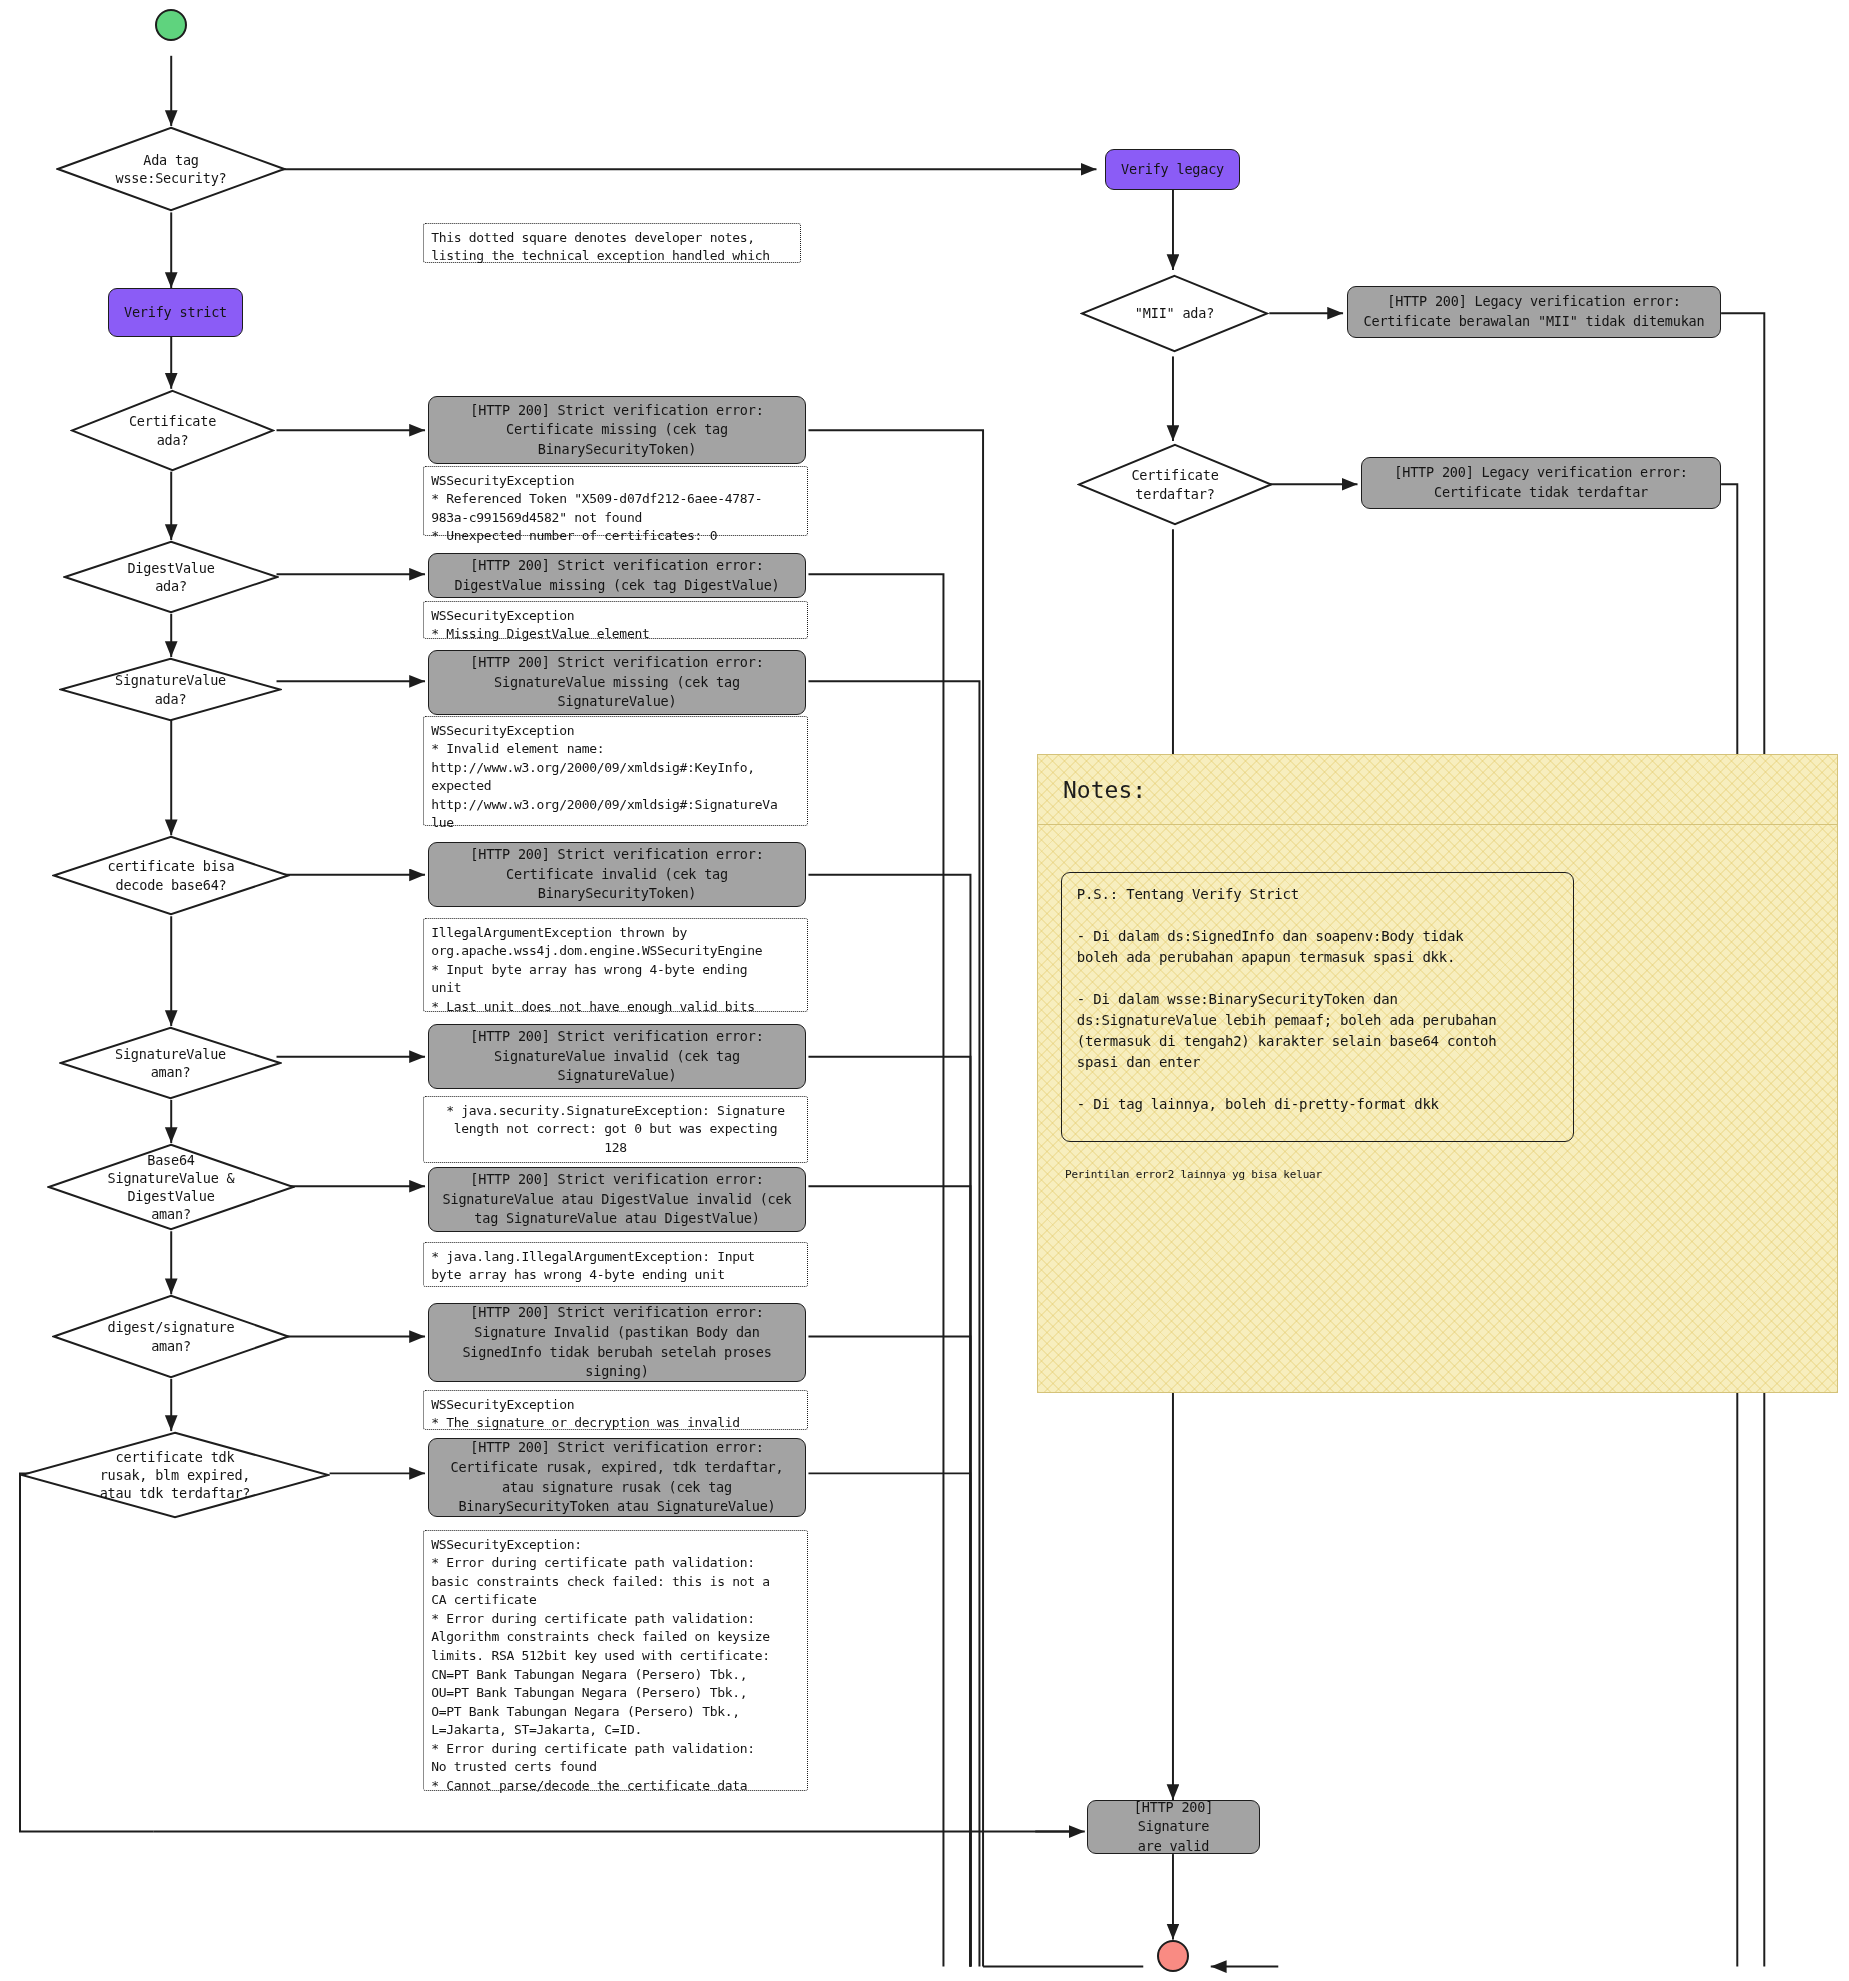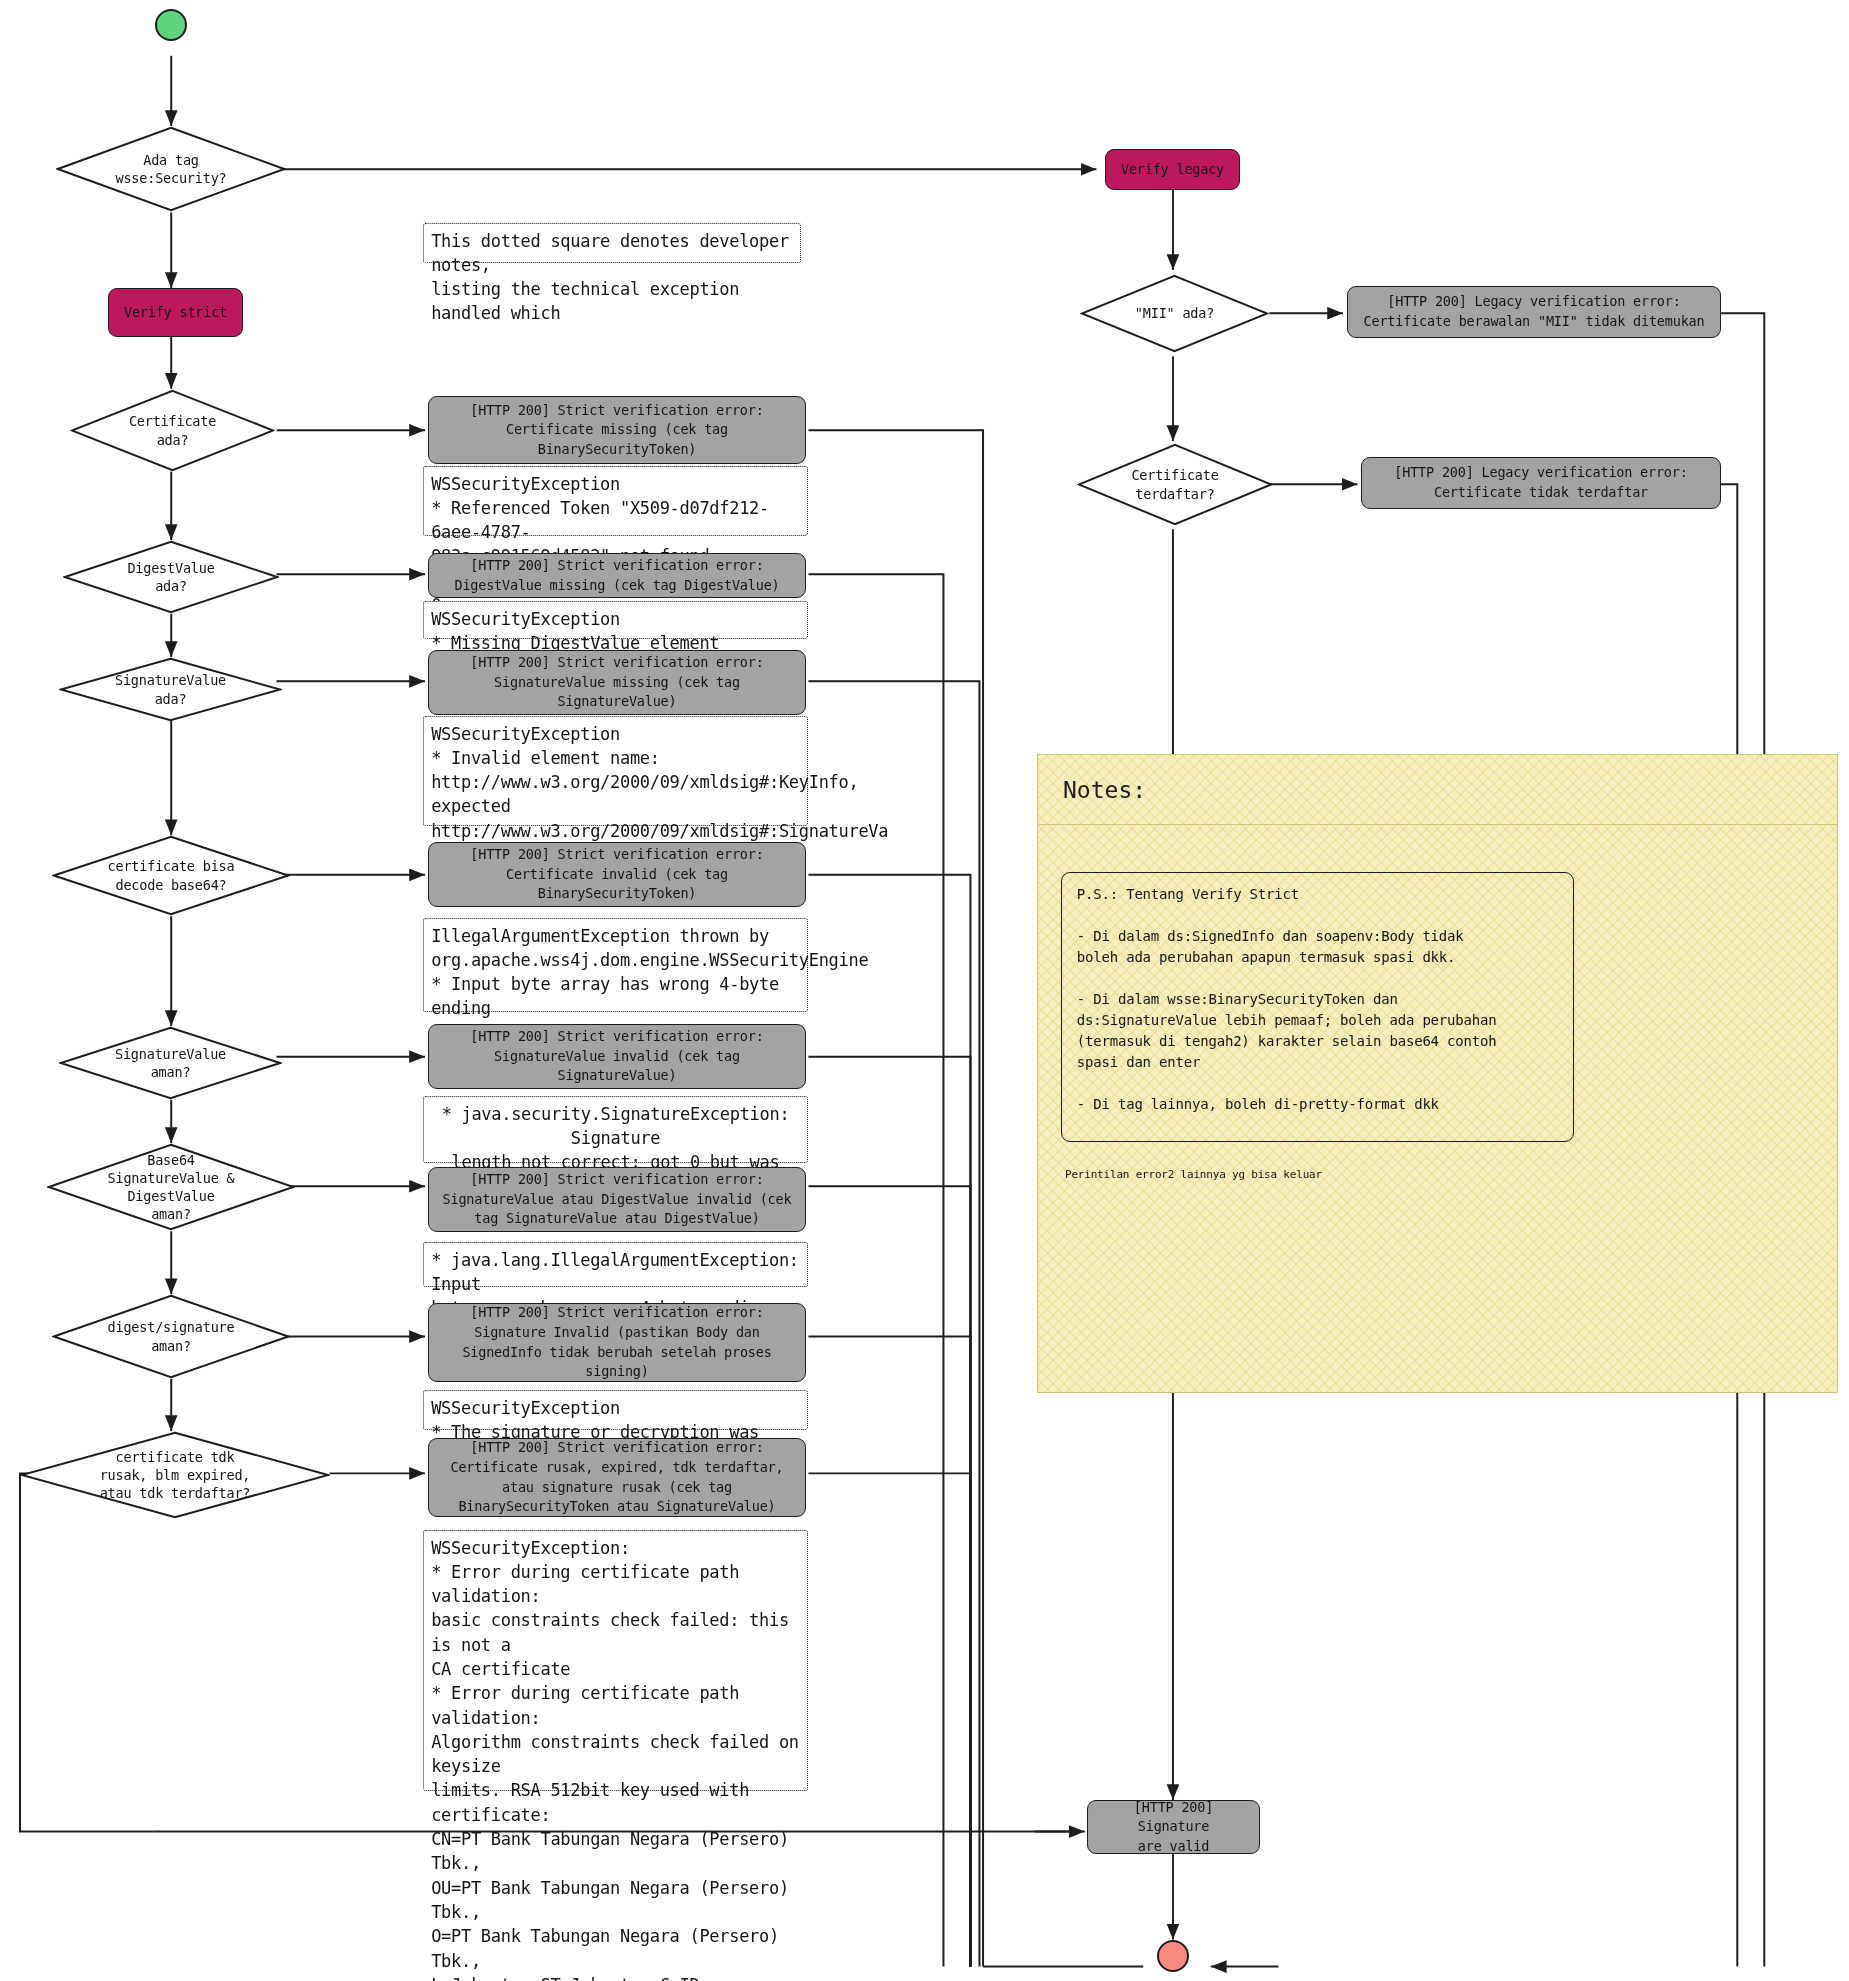--- a/index.html
+++ b/index.html
@@ -82,30 +82,30 @@
     justify-content: center;
     text-align: center;
     font-size: 13.5px;
     line-height: 1.45;
     color: #141414;
     white-space: pre-line;
     padding: 5.4px 9px;
     letter-spacing: -0.2px;
   }
   .rbox.grey {
-    background: #be185d;
+    background: #8b5cf6;
   }
 
   
   .dbox {
     position: absolute;
     border: 1.8px dotted #1d1d1d;
     border-radius: 2.7px;
     background: #ffffff;
-    font-size: 17px;
+    font-size: 13px;
     line-height: 1.43;
     color: #141414;
     white-space: pre-line;
     padding: 4.5px 7.2px;
     text-align: left;
     letter-spacing: -0.3px;
   }
 
   
   #notes-group {

